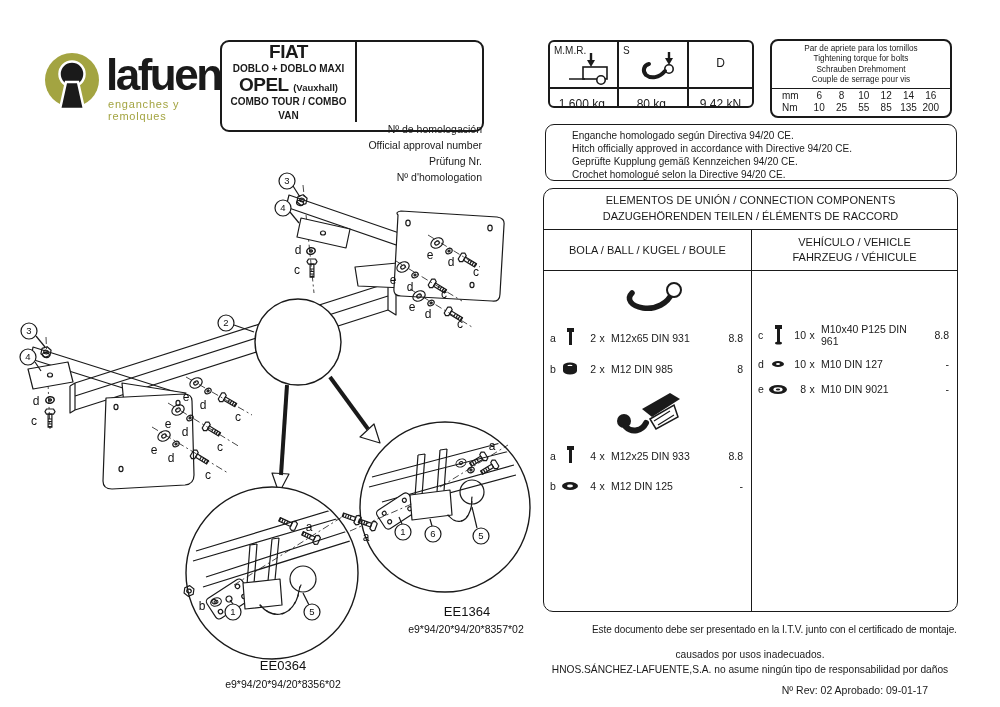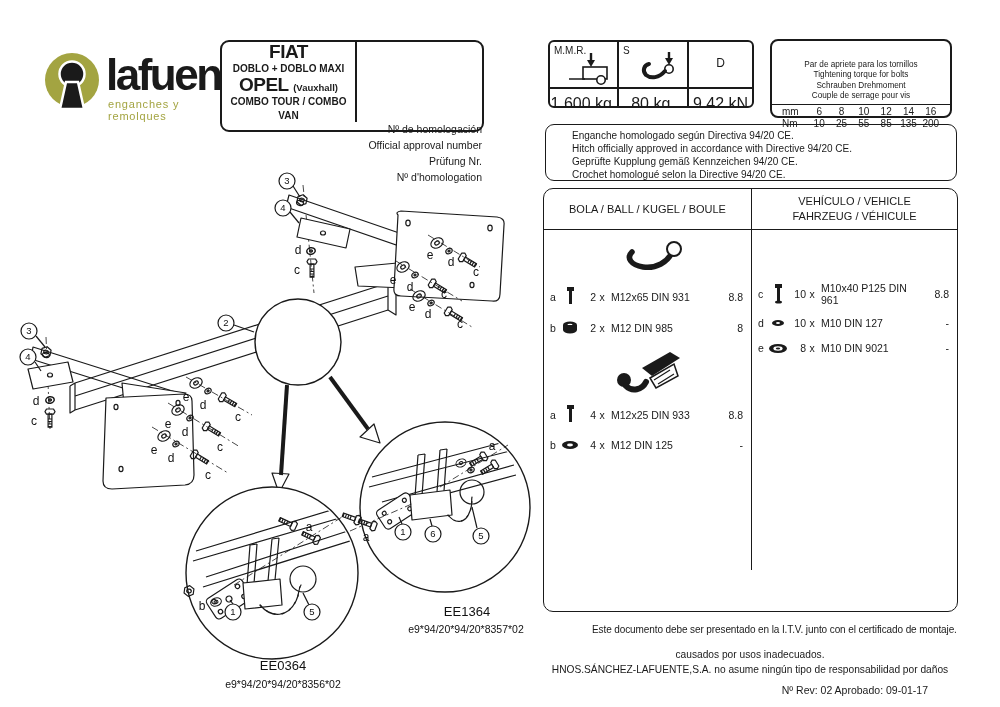--- a/index.html
+++ b/index.html
@@ -26,25 +26,25 @@
   .vmodels{font-size:10px;font-weight:bold;line-height:1.35;}
   .vnote{font-size:9.5px;font-weight:bold;}
 
   
   #mmr{left:548px;top:40px;width:206px;height:68px;border:2px solid #1a1a1a;border-radius:6px;
        overflow:hidden;display:grid;grid-template-columns:69px 70px 63px;grid-template-rows:47px 29px;}
   #mmr .mc{border-right:2px solid #1a1a1a;border-bottom:2px solid #1a1a1a;position:relative;}
   #mmr .nr{border-right:none;} #mmr .nb{border-bottom:none;}
   #mmr .mlabel{position:absolute;left:4px;top:3px;font-size:10px;}
   #mmr .dlab{position:absolute;width:100%;text-align:center;top:14px;font-size:12px;}
-  #mmr .mval{display:flex;align-items:center;justify-content:center;font-size:16px;}
+  #mmr .mval{display:flex;align-items:center;justify-content:center;font-size:12px;}
 
   
   #torque{left:770px;top:39px;width:182px;height:79px;border:2px solid #1a1a1a;border-radius:8px;}
-  #torque .tq-title{padding-top:19px;text-align:center;font-size:8.2px;line-height:1.25;
+  #torque .tq-title{padding-top:3px;text-align:center;font-size:8.2px;line-height:1.25;
                     border-bottom:1.5px solid #1a1a1a;padding-bottom:3px;}
   #torque .tq-row{display:grid;grid-template-columns:26px repeat(6,1fr);font-size:10px;
                   padding:1px 8px 0 10px;}
   #torque .tq-row span{text-align:center;}
   #torque .tq-row .u{text-align:left;}
 
   
   #directive{left:545px;top:124px;width:412px;height:57px;border:1.5px solid #1a1a1a;border-radius:9px;
              padding:4px 6px 0 26px;font-size:10px;line-height:1.3;}
 
@@ -173,20 +173,24 @@
   </div>
 
   <div class="abs" id="directive">
     <div>Enganche homologado según Directiva 94/20 CE.</div>
     <div>Hitch officially approved in accordance with Directive 94/20 CE.</div>
     <div>Geprüfte Kupplung gemäß Kennzeichen 94/20 CE.</div>
     <div>Crochet homologué selon la Directive 94/20 CE.</div>
   </div>
 
   <div class="abs" id="components">
+    <div class="ttl">
+      <div>ELEMENTOS DE UNIÓN / CONNECTION COMPONENTS</div>
+      <div>DAZUGEHÖRENDEN TEILEN / ÉLÉMENTS DE RACCORD</div>
+    </div>
     <div class="hdr">
       <div class="h1">BOLA / BALL / KUGEL / BOULE</div>
       <div class="h2">
         <div>VEHÍCULO / VEHICLE</div>
         <div>FAHRZEUG / VÉHICULE</div>
       </div>
     </div>
     <div class="body">
       <div class="colball">
 

